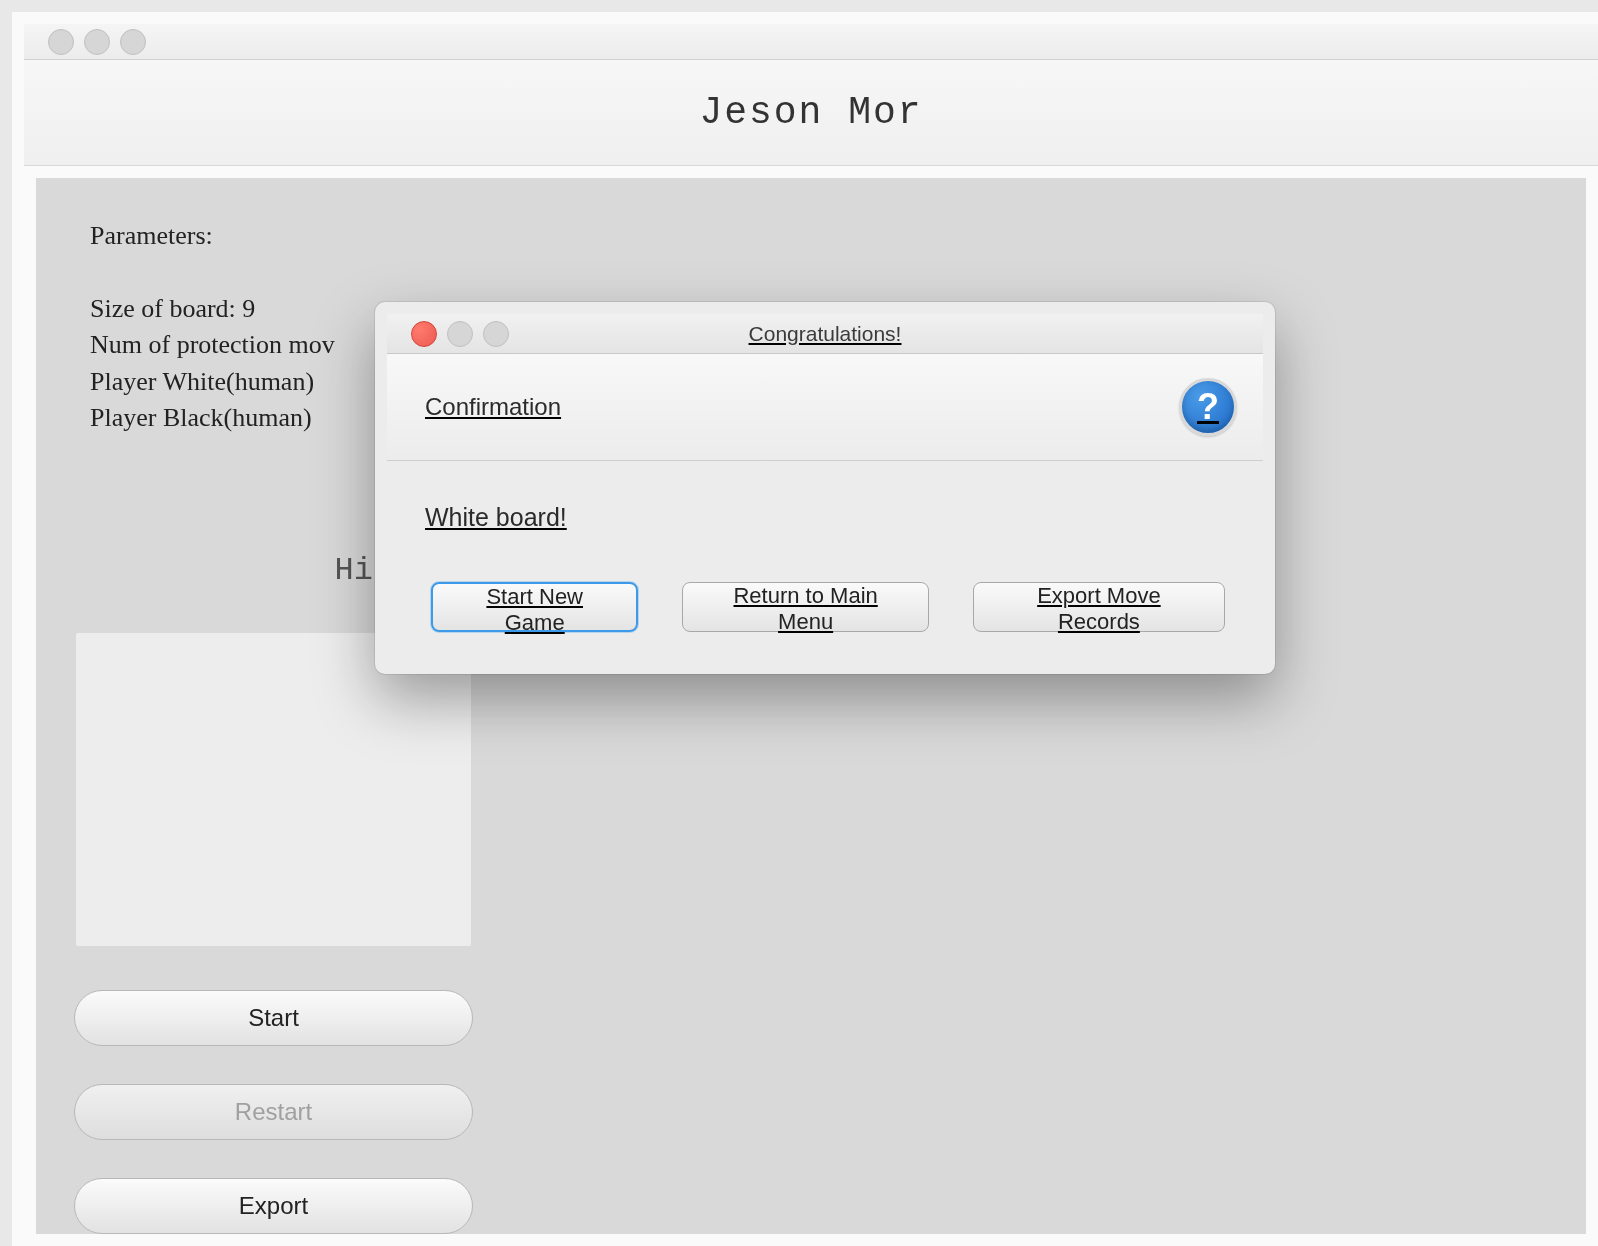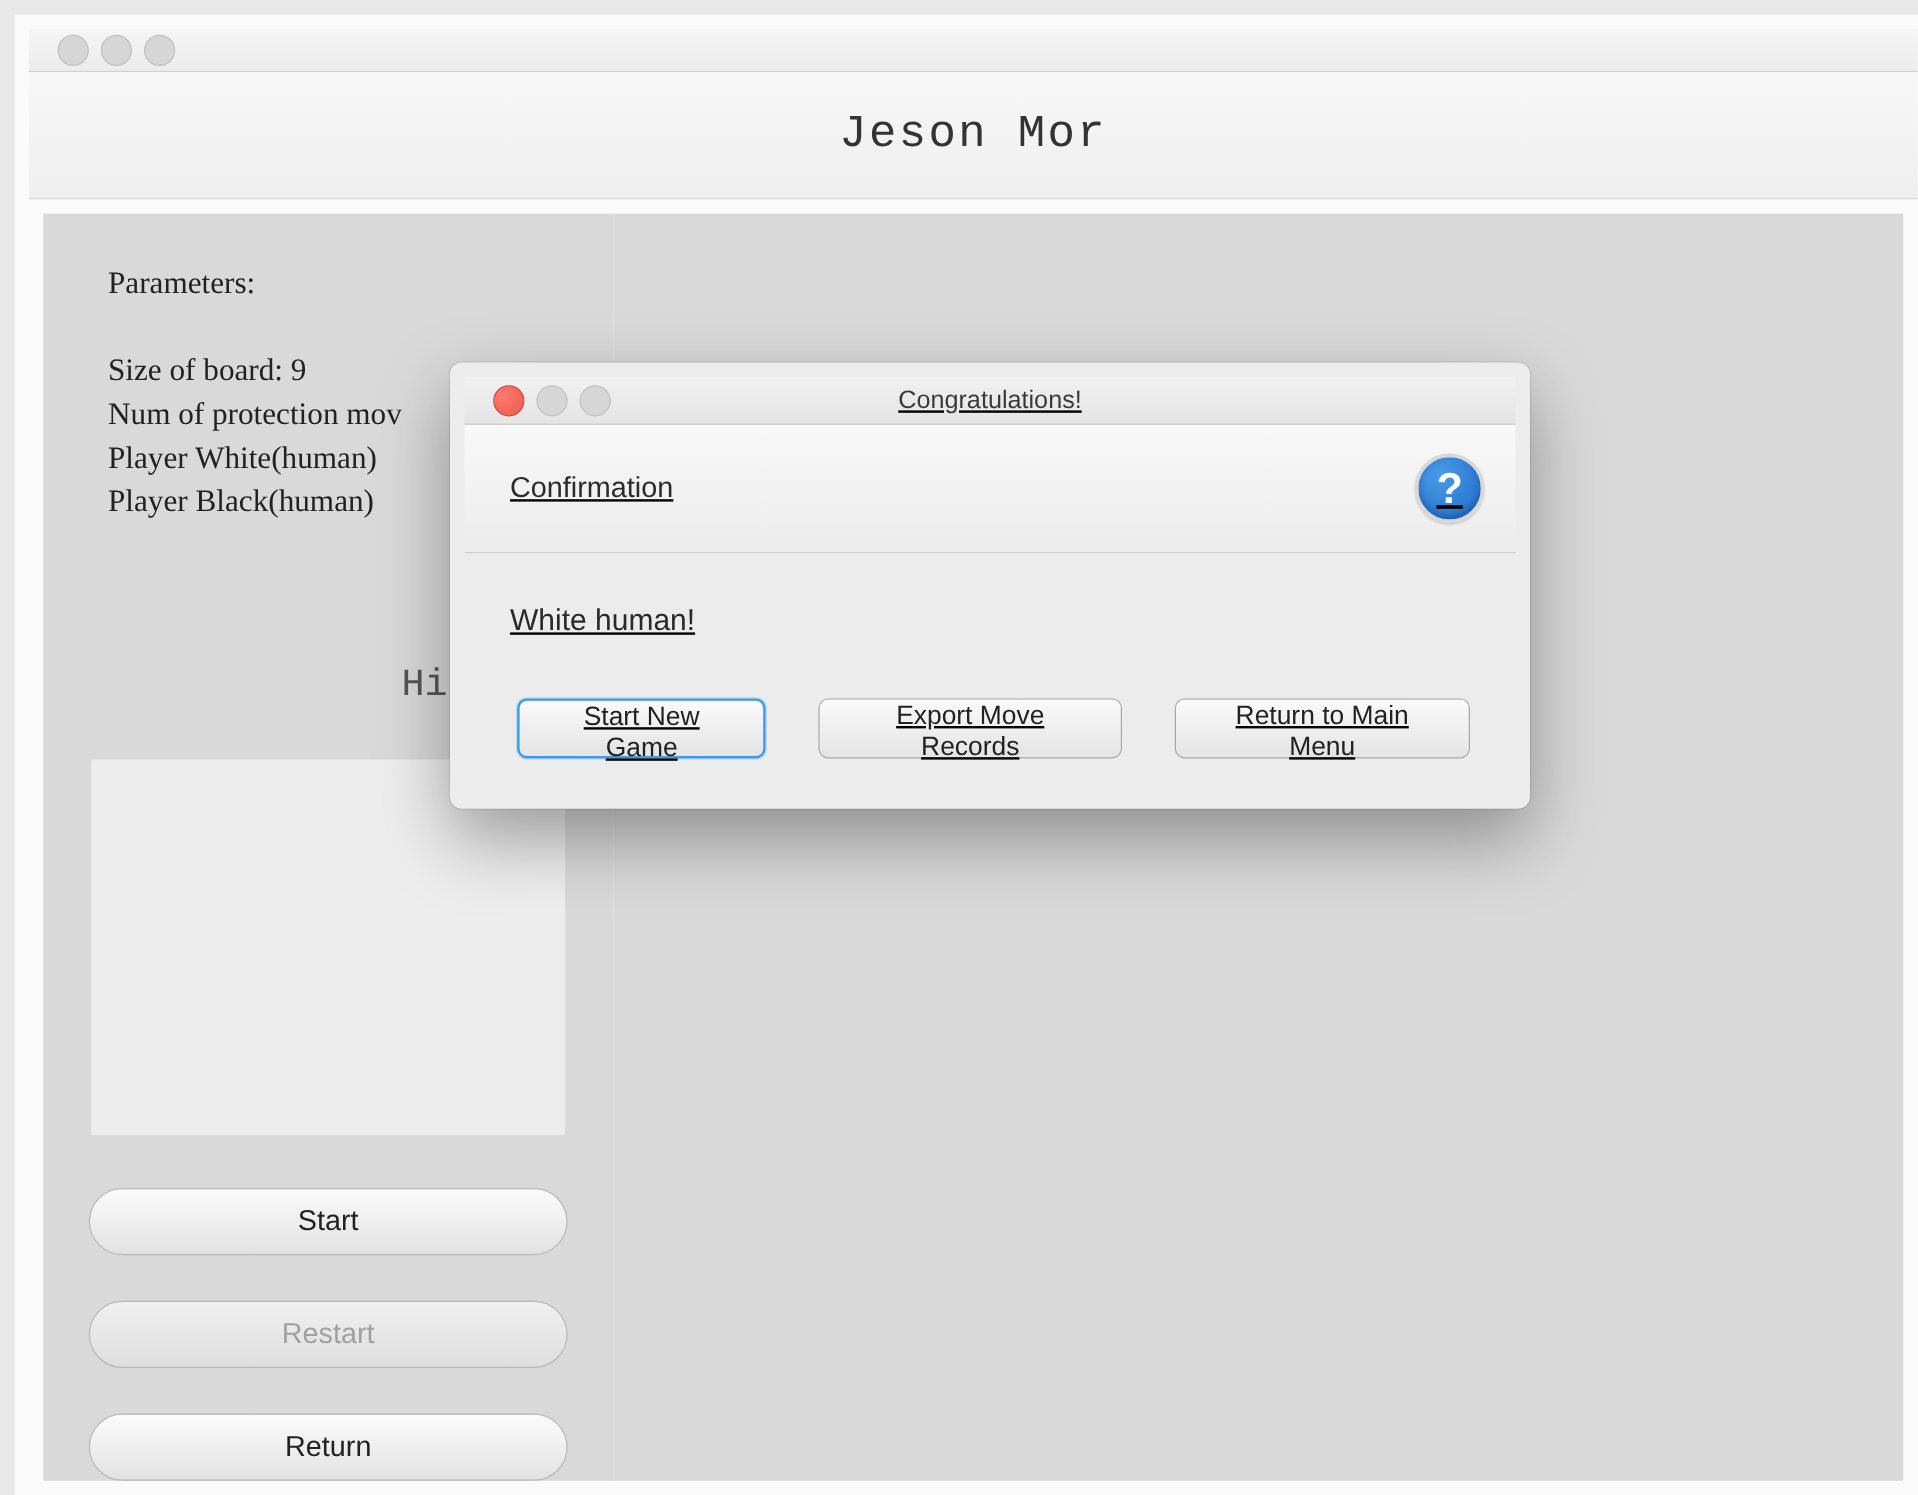--- a/index.html
+++ b/index.html
@@ -227,21 +227,21 @@
 <span>Num of protection mov</span>
 <span>Player White(human)</span>
 <span>Player Black(human)</span></div>
 
       <div class="history-label">History</div>
       <div class="history-box"></div>
 
       <div class="side-buttons">
         <button class="side-btn">Start</button>
         <button class="side-btn disabled">Restart</button>
-        <button class="side-btn">Return</button>
+        <button class="side-btn">Export</button>
       </div>
     </div>
     <div class="main-area"></div>
   </div>
 </div>
 
 <div class="dialog">
   <div class="dialog-titlebar">
     <div class="traffic-lights">
       <div class="tl tl-red"></div>
@@ -250,20 +250,20 @@
     </div>
     <div class="dialog-title">Congratulations!</div>
   </div>
 
   <div class="dialog-header">
     <div class="dialog-header-title">Confirmation</div>
     <div class="help-icon">?</div>
   </div>
 
   <div class="dialog-body">
-    <div class="dialog-message">White human!</div>
+    <div class="dialog-message">White board!</div>
     <div class="dialog-buttons">
       <button class="dlg-btn primary">Start New Game</button>
+      <button class="dlg-btn">Return to Main Menu</button>
       <button class="dlg-btn">Export Move Records</button>
-      <button class="dlg-btn">Return to Main Menu</button>
     </div>
   </div>
 </div>
 
 </body></html>

